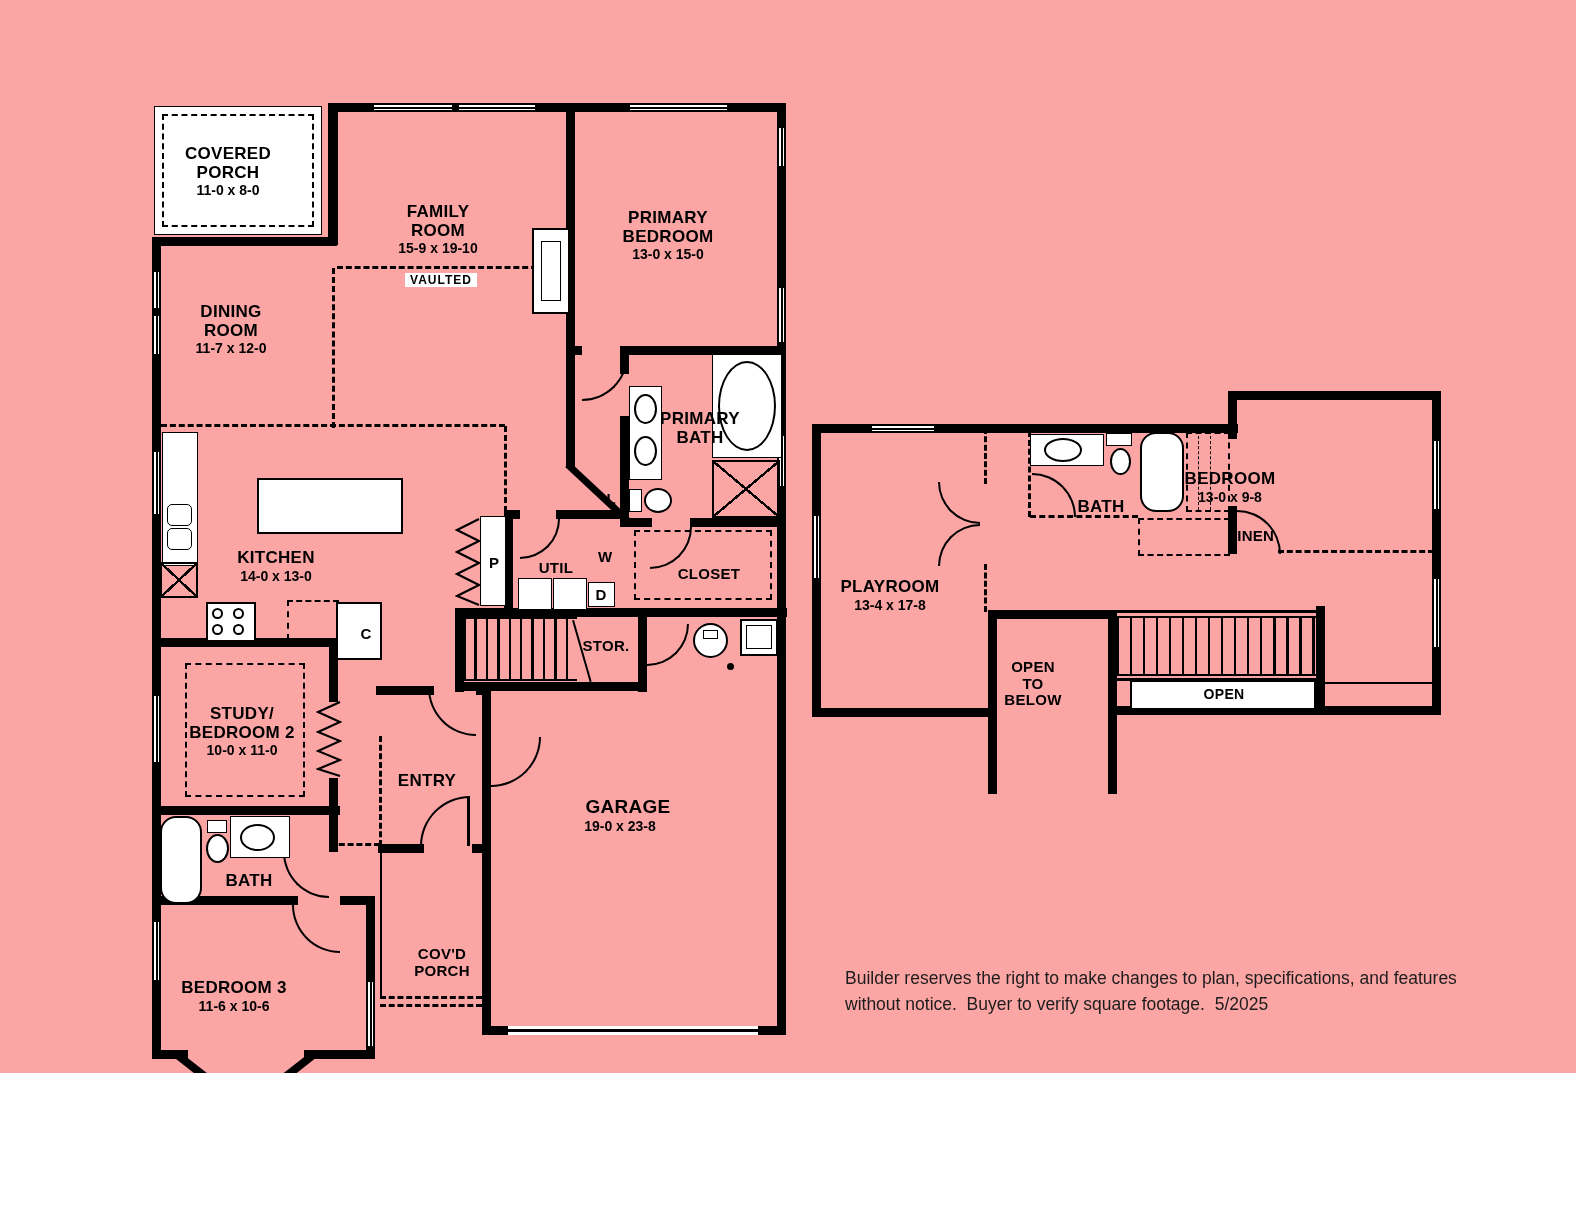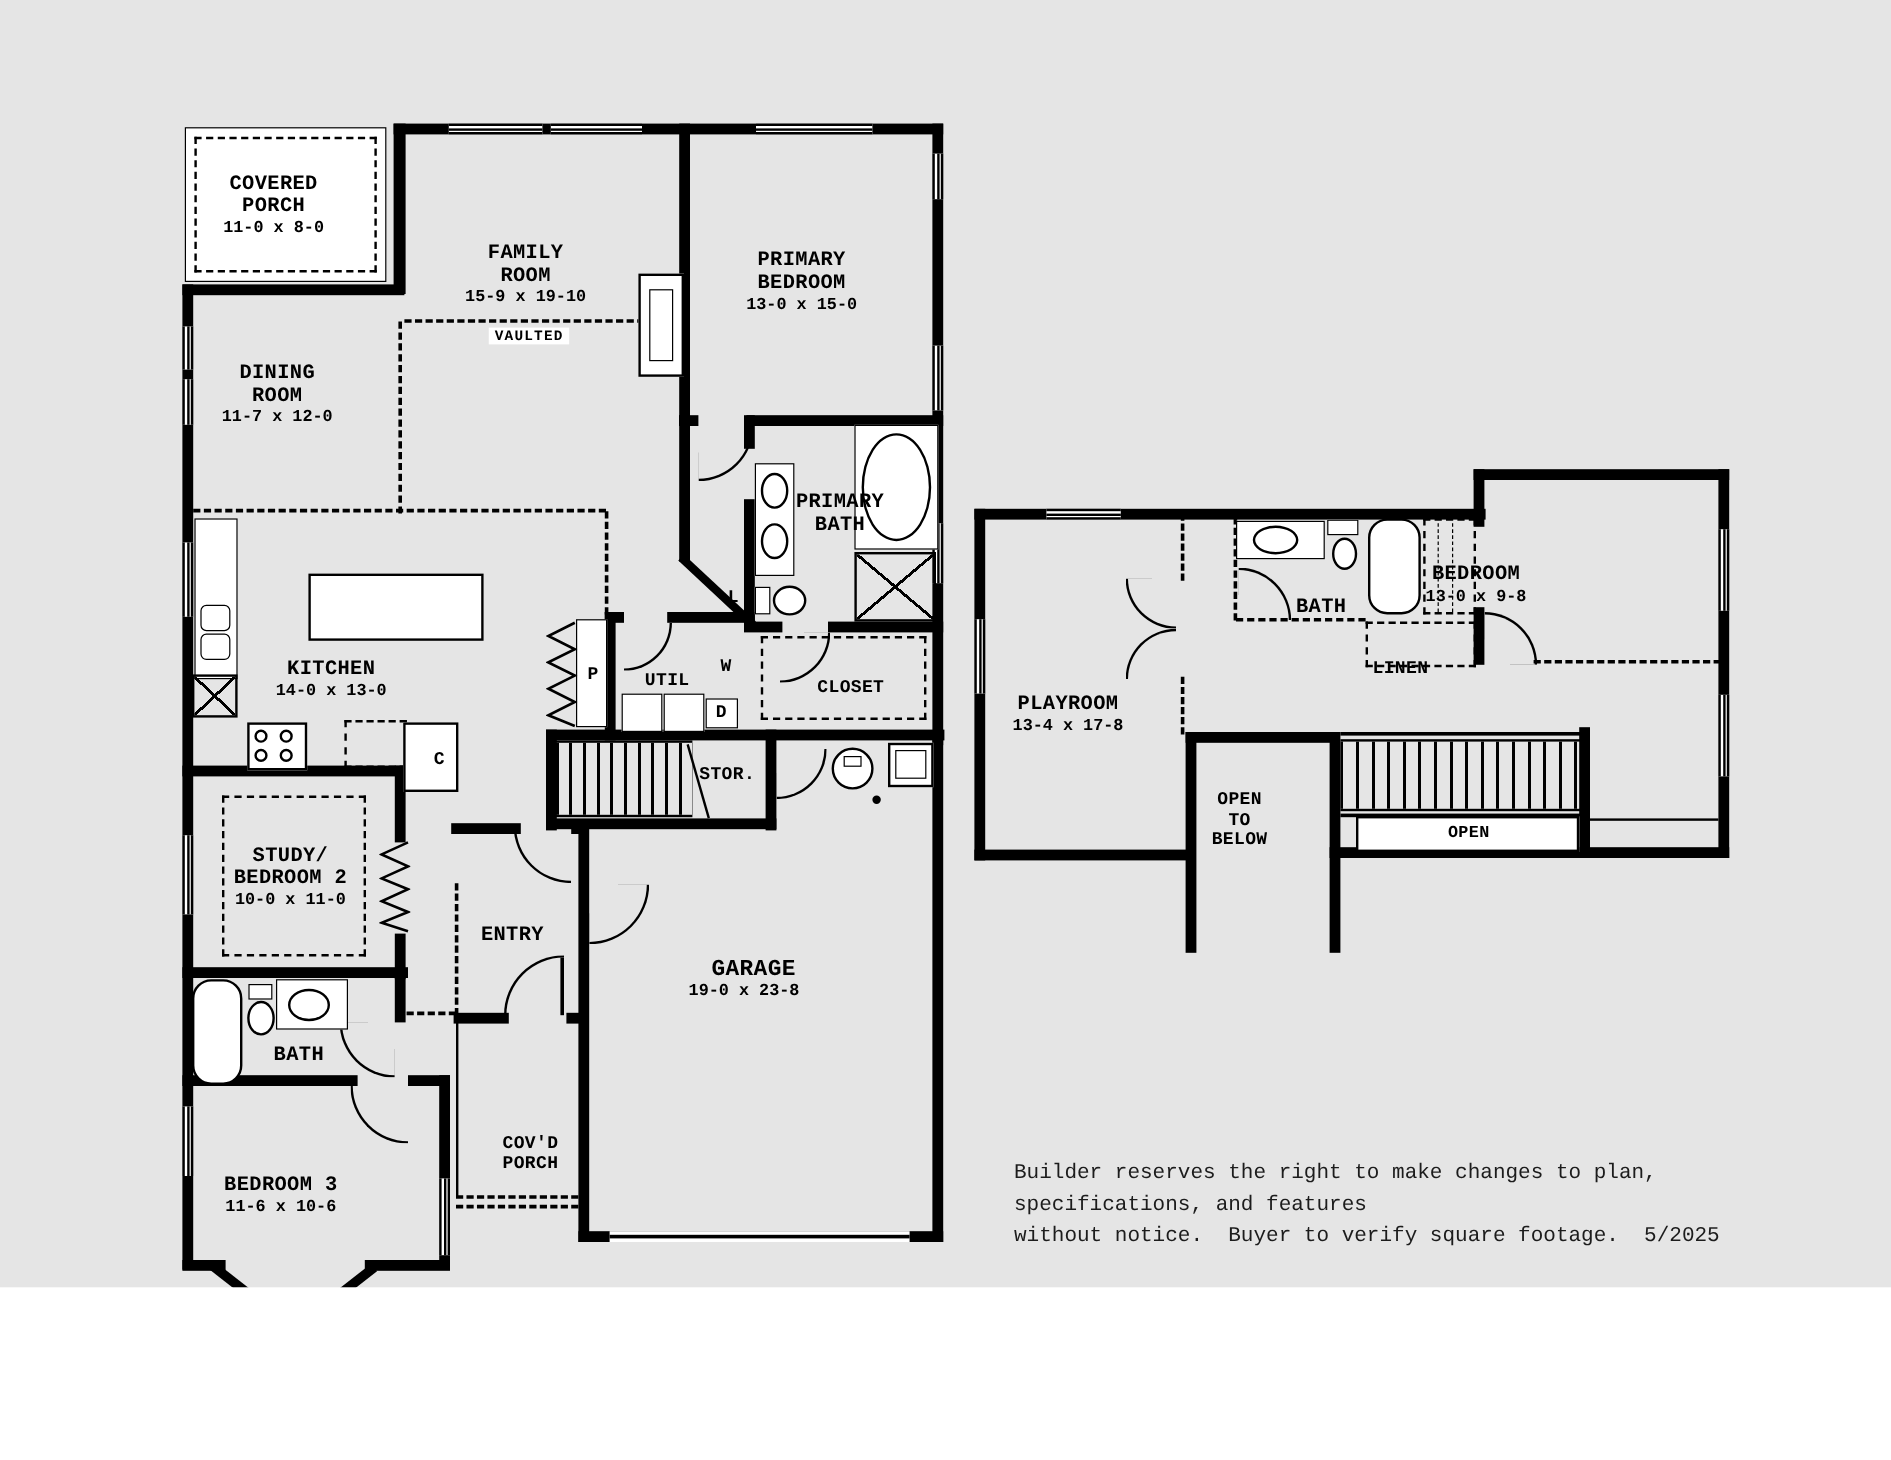--- a/index.html
+++ b/index.html
@@ -1,17 +1,17 @@
 <!DOCTYPE html>
 <html><head>
 <meta charset="utf-8">
 <style>
   html,body{margin:0;padding:0;background:#fff;}
-  #plan{position:relative;width:1576px;height:1073px;background:#e5e5e5;overflow:hidden;
-        font-family:Liberation Mono, monospace;color:#000;}
+  #plan{position:relative;width:1576px;height:1073px;background:#fca5a5;overflow:hidden;
+        font-family:Liberation Sans, sans-serif;color:#000;}
   #plan *{box-sizing:border-box;}
   .box{position:absolute;border:2.5px solid #000;background:#fff;}
   .tbox{position:absolute;border:1.5px solid #000;background:#fff;}
   .oval{position:absolute;border:2px solid #000;border-radius:50%;background:#fff;}
   .dot{position:absolute;background:#000;border-radius:50%;}
   .xbox{position:absolute;border:2.5px solid #000;background-image:
     linear-gradient(to top right,transparent calc(50% - 1.2px),#000 calc(50% - 1.2px) calc(50% + 1.2px),transparent calc(50% + 1.2px)),
     linear-gradient(to bottom right,transparent calc(50% - 1.2px),#000 calc(50% - 1.2px) calc(50% + 1.2px),transparent calc(50% + 1.2px));}
   .dashbox{position:absolute;border:2px dashed #000;}
   .rl{position:absolute;transform:translate(-50%,-50%);text-align:center;line-height:1.1;z-index:5;}
@@ -266,21 +266,21 @@
 PORCH</span>
   </div>
 
   <div class="rl" style="left:890px;top:596px;">
     <span class="nm">PLAYROOM</span>
     <span class="dm">13-4 x 17-8</span>
   </div>
   <div class="rl" style="left:1101px;top:507px;">
     <span class="nm">BATH</span>
   </div>
-  <div class="rl sm" style="left:1167px;top:536px;margin-top:22px;">
+  <div class="rl sm" style="left:1251px;top:536px;">
     <span class="nm">LINEN</span>
   </div>
   <div class="rl" style="left:1230px;top:488px;">
     <span class="nm">BEDROOM</span>
     <span class="dm">13-0 x 9-8</span>
   </div>
   <div class="rl sm" style="left:1033px;top:684px;">
     <span class="nm">OPEN
 TO
 BELOW</span>

